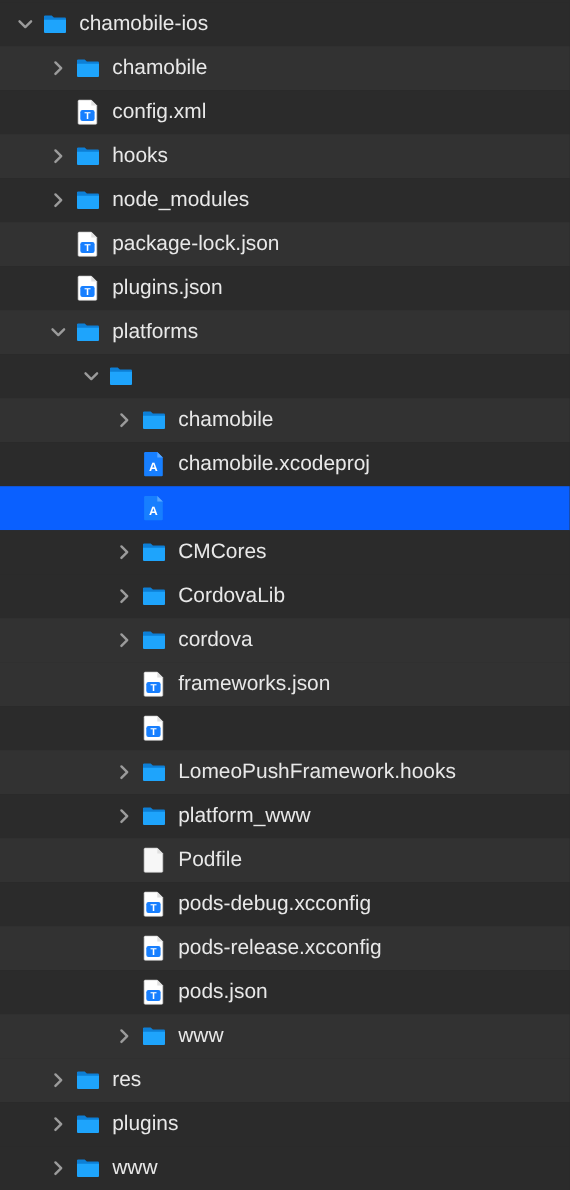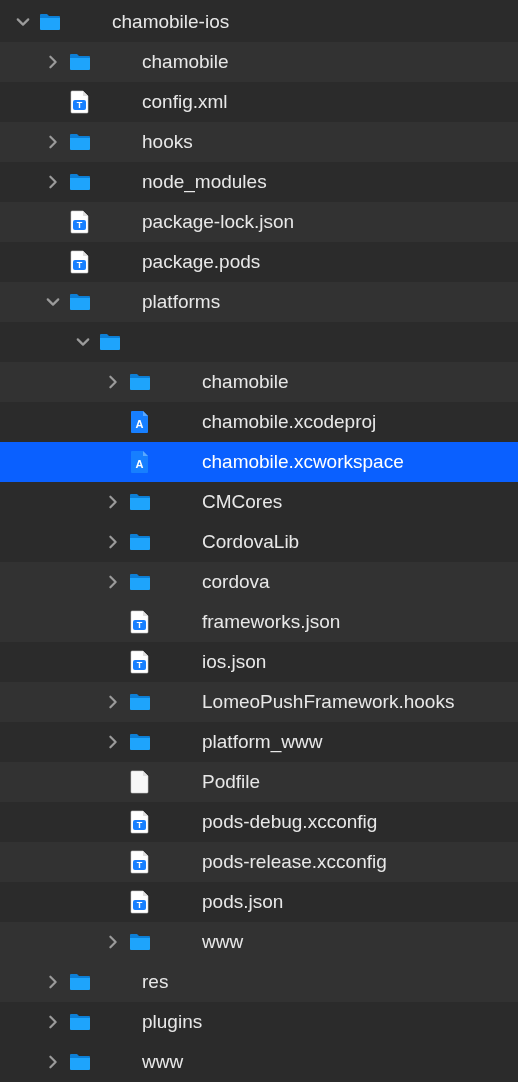--- a/index.html
+++ b/index.html
@@ -35,21 +35,21 @@
     }
     .icon {
       width: 24px;
       height: 24px;
       display: inline-flex;
       align-items: center;
       justify-content: center;
       flex-shrink: 0;
       margin-right: 10px;
     }
-    .label { flex: 1; overflow: hidden; text-overflow: clip; margin-left: 40px; }
+    .label { flex: 1; overflow: hidden; text-overflow: clip; }
   </style>
 </head>
 <body>
 
 <div class="tree" id="tree-root">
     <div class="row odd">
       <span class="indent" style="width: 12px;"></span>
       <span class="disclosure">
         <svg width="14" height="14" viewBox="0 0 16 16">
           <path d="M2 5 L8 11 L14 5" fill="none" stroke="#9b9b9b" stroke-width="2.5" stroke-linecap="round" stroke-linejoin="round"></path>
@@ -144,21 +144,21 @@
       <span class="indent"></span>
       <span class="disclosure"></span>
       <span class="icon">
         <svg width="22" height="24" viewBox="0 0 22 24">
           <path d="M3 1 h11 l5 5 v16 a1 1 0 0 1 -1 1 H3 a1 1 0 0 1 -1 -1 V2 a1 1 0 0 1 1 -1 Z" fill="#ffffff" stroke="#c9c9c9" stroke-width="0.6"></path>
           <path d="M14 1 v5 h5 Z" fill="#e0e0e0"></path>
           <rect x="4" y="10" width="13" height="10" rx="2" fill="#177fff"></rect>
           <text x="10.5" y="18" text-anchor="middle" font-size="9" font-weight="bold" fill="#fff" font-family="Arial">T</text>
         </svg>
       </span>
-      <span class="label">package.pods</span>
+      <span class="label">plugins.json</span>
     </div>
     <div class="row even">
       <span class="indent" style="width: 12px;"></span>
       <span class="indent"></span>
       <span class="disclosure">
         <svg width="14" height="14" viewBox="0 0 16 16">
           <path d="M2 5 L8 11 L14 5" fill="none" stroke="#9b9b9b" stroke-width="2.5" stroke-linecap="round" stroke-linejoin="round"></path>
         </svg>
       </span>
       <span class="icon">
@@ -224,21 +224,20 @@
       <span class="indent"></span>
       <span class="indent"></span>
       <span class="disclosure"></span>
       <span class="icon">
         <svg width="22" height="24" viewBox="0 0 22 24">
           <path d="M3 1 h11 l5 5 v16 a1 1 0 0 1 -1 1 H3 a1 1 0 0 1 -1 -1 V2 a1 1 0 0 1 1 -1 Z" fill="#177fff"></path>
           <path d="M14 1 v5 h5 Z" fill="#5aa8ff"></path>
           <text x="10.5" y="18" text-anchor="middle" font-size="11" font-weight="bold" fill="#fff" font-family="Arial">A</text>
         </svg>
       </span>
-      <span class="label">chamobile.xcworkspace</span>
     </div>
     <div class="row odd">
       <span class="indent" style="width: 12px;"></span>
       <span class="indent"></span>
       <span class="indent"></span>
       <span class="indent"></span>
       <span class="disclosure">
         <svg width="14" height="14" viewBox="0 0 16 16">
           <path d="M5 2 L11 8 L5 14" fill="none" stroke="#9b9b9b" stroke-width="2.5" stroke-linecap="round" stroke-linejoin="round"></path>
         </svg>
@@ -310,21 +309,20 @@
       <span class="indent"></span>
       <span class="disclosure"></span>
       <span class="icon">
         <svg width="22" height="24" viewBox="0 0 22 24">
           <path d="M3 1 h11 l5 5 v16 a1 1 0 0 1 -1 1 H3 a1 1 0 0 1 -1 -1 V2 a1 1 0 0 1 1 -1 Z" fill="#ffffff" stroke="#c9c9c9" stroke-width="0.6"></path>
           <path d="M14 1 v5 h5 Z" fill="#e0e0e0"></path>
           <rect x="4" y="10" width="13" height="10" rx="2" fill="#177fff"></rect>
           <text x="10.5" y="18" text-anchor="middle" font-size="9" font-weight="bold" fill="#fff" font-family="Arial">T</text>
         </svg>
       </span>
-      <span class="label">ios.json</span>
     </div>
     <div class="row even">
       <span class="indent" style="width: 12px;"></span>
       <span class="indent"></span>
       <span class="indent"></span>
       <span class="indent"></span>
       <span class="disclosure">
         <svg width="14" height="14" viewBox="0 0 16 16">
           <path d="M5 2 L11 8 L5 14" fill="none" stroke="#9b9b9b" stroke-width="2.5" stroke-linecap="round" stroke-linejoin="round"></path>
         </svg>

